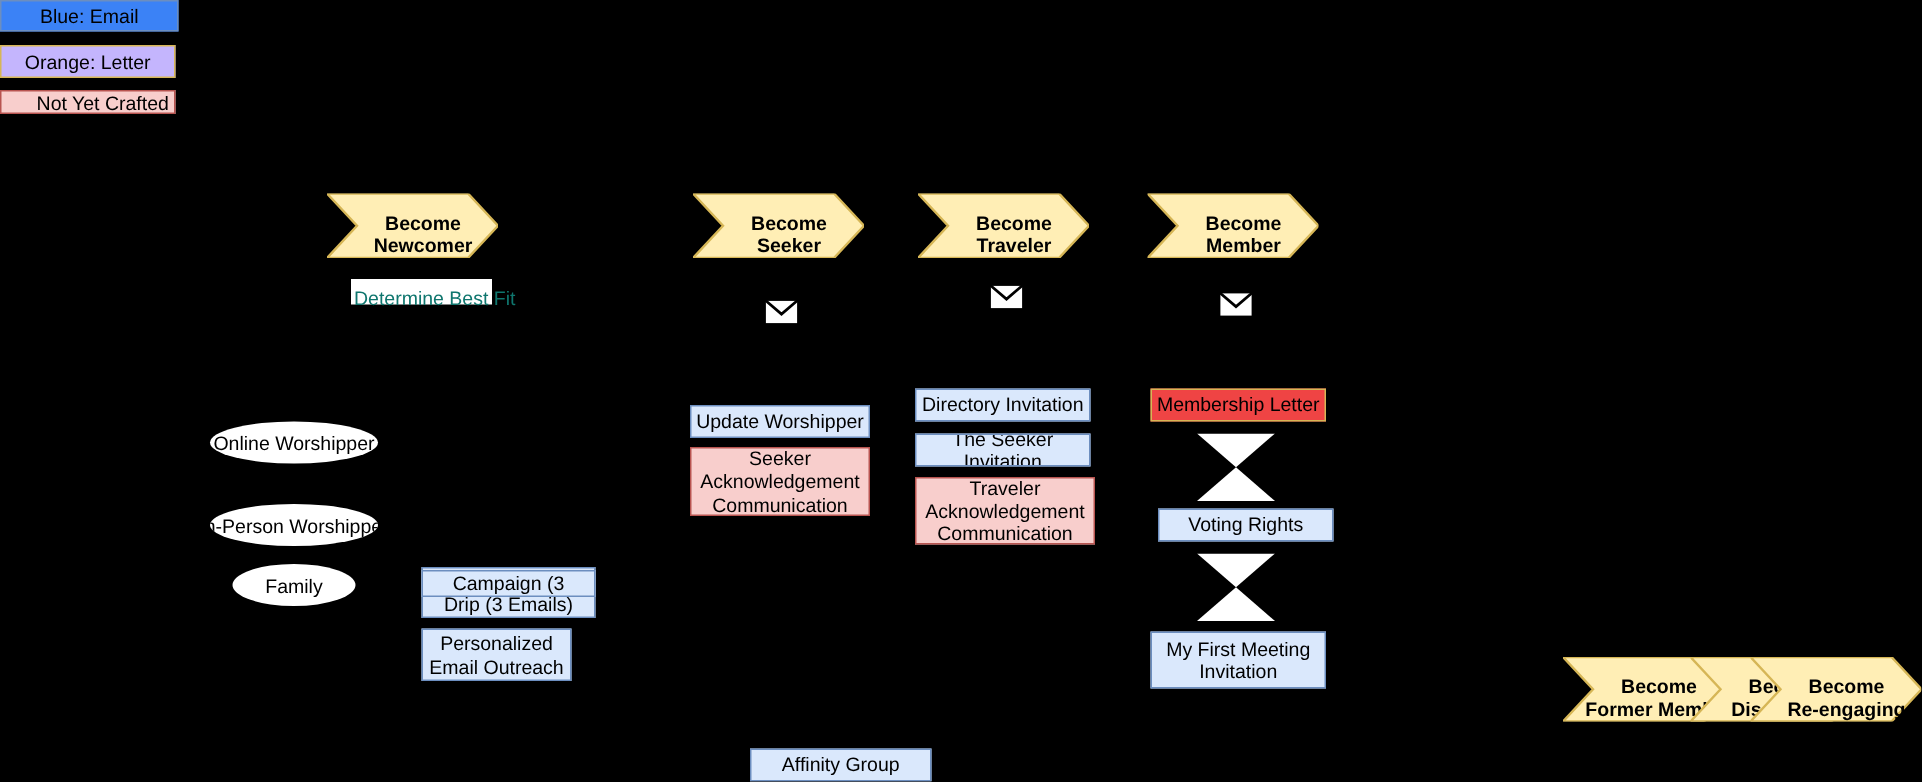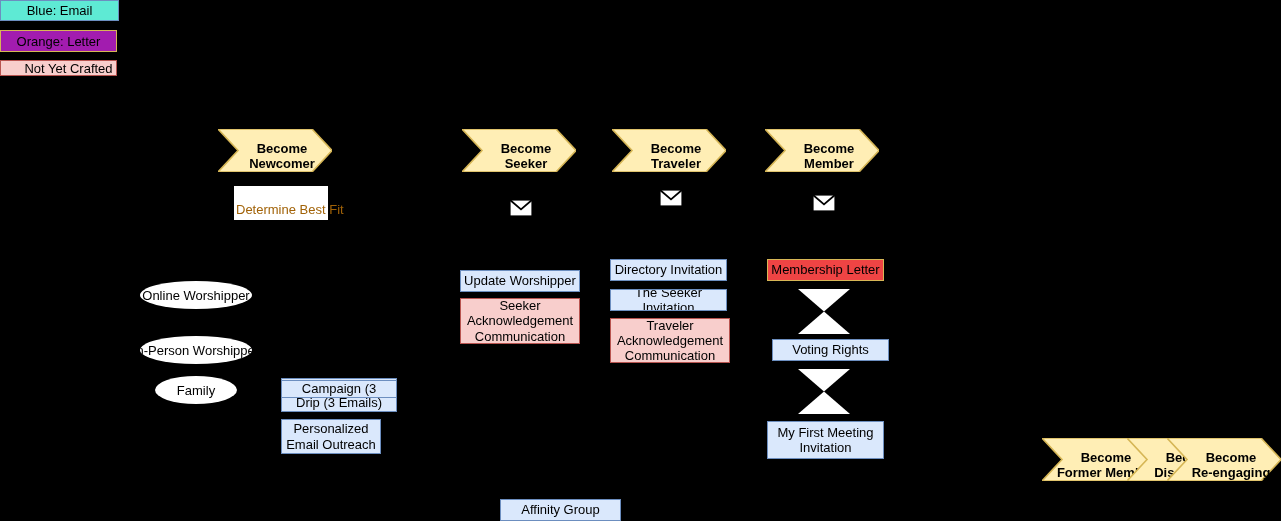--- a/index.html
+++ b/index.html
@@ -29,26 +29,26 @@
     align-items: center;
     justify-content: center;
     font-size: 13px;
     color: #000000;
     border: 1px solid #000;
     text-align: center;
     white-space: nowrap;
   }
   .legend-blue {
     left: 0px; top: 0px; width: 119px; height: 21px;
-    background: #5eead4;
+    background: #3b82f6;
     border-color: #6c8ebf;
   }
   .legend-orange {
     left: 0px; top: 30px; width: 117px; height: 22px;
-    background: #a21caf;
+    background: #c4b5fd;
     border-color: #d6b656;
   }
   .legend-pink {
     left: 0px; top: 60px; width: 117px; height: 16px;
     background: #f8cecc;
     border-color: #b85450;
     padding-left: 20px;
   }
 
   
@@ -114,24 +114,24 @@
     color: #000;
     text-align: center;
     white-space: nowrap;
     overflow: hidden;
   }
 
   
   .text-label {
     position: absolute;
     background: #ffffff;
-    color: #a16207;
+    color: #0f766e;
     font-size: 13px;
     line-height: 1.1;
-    padding: 17px 2px;
+    padding: 6px 2px;
     box-sizing: border-box;
     white-space: nowrap;
     text-align: center;
   }
 
   
   .envelope {
     position: absolute;
   }
   .envelope svg { display: block; }

